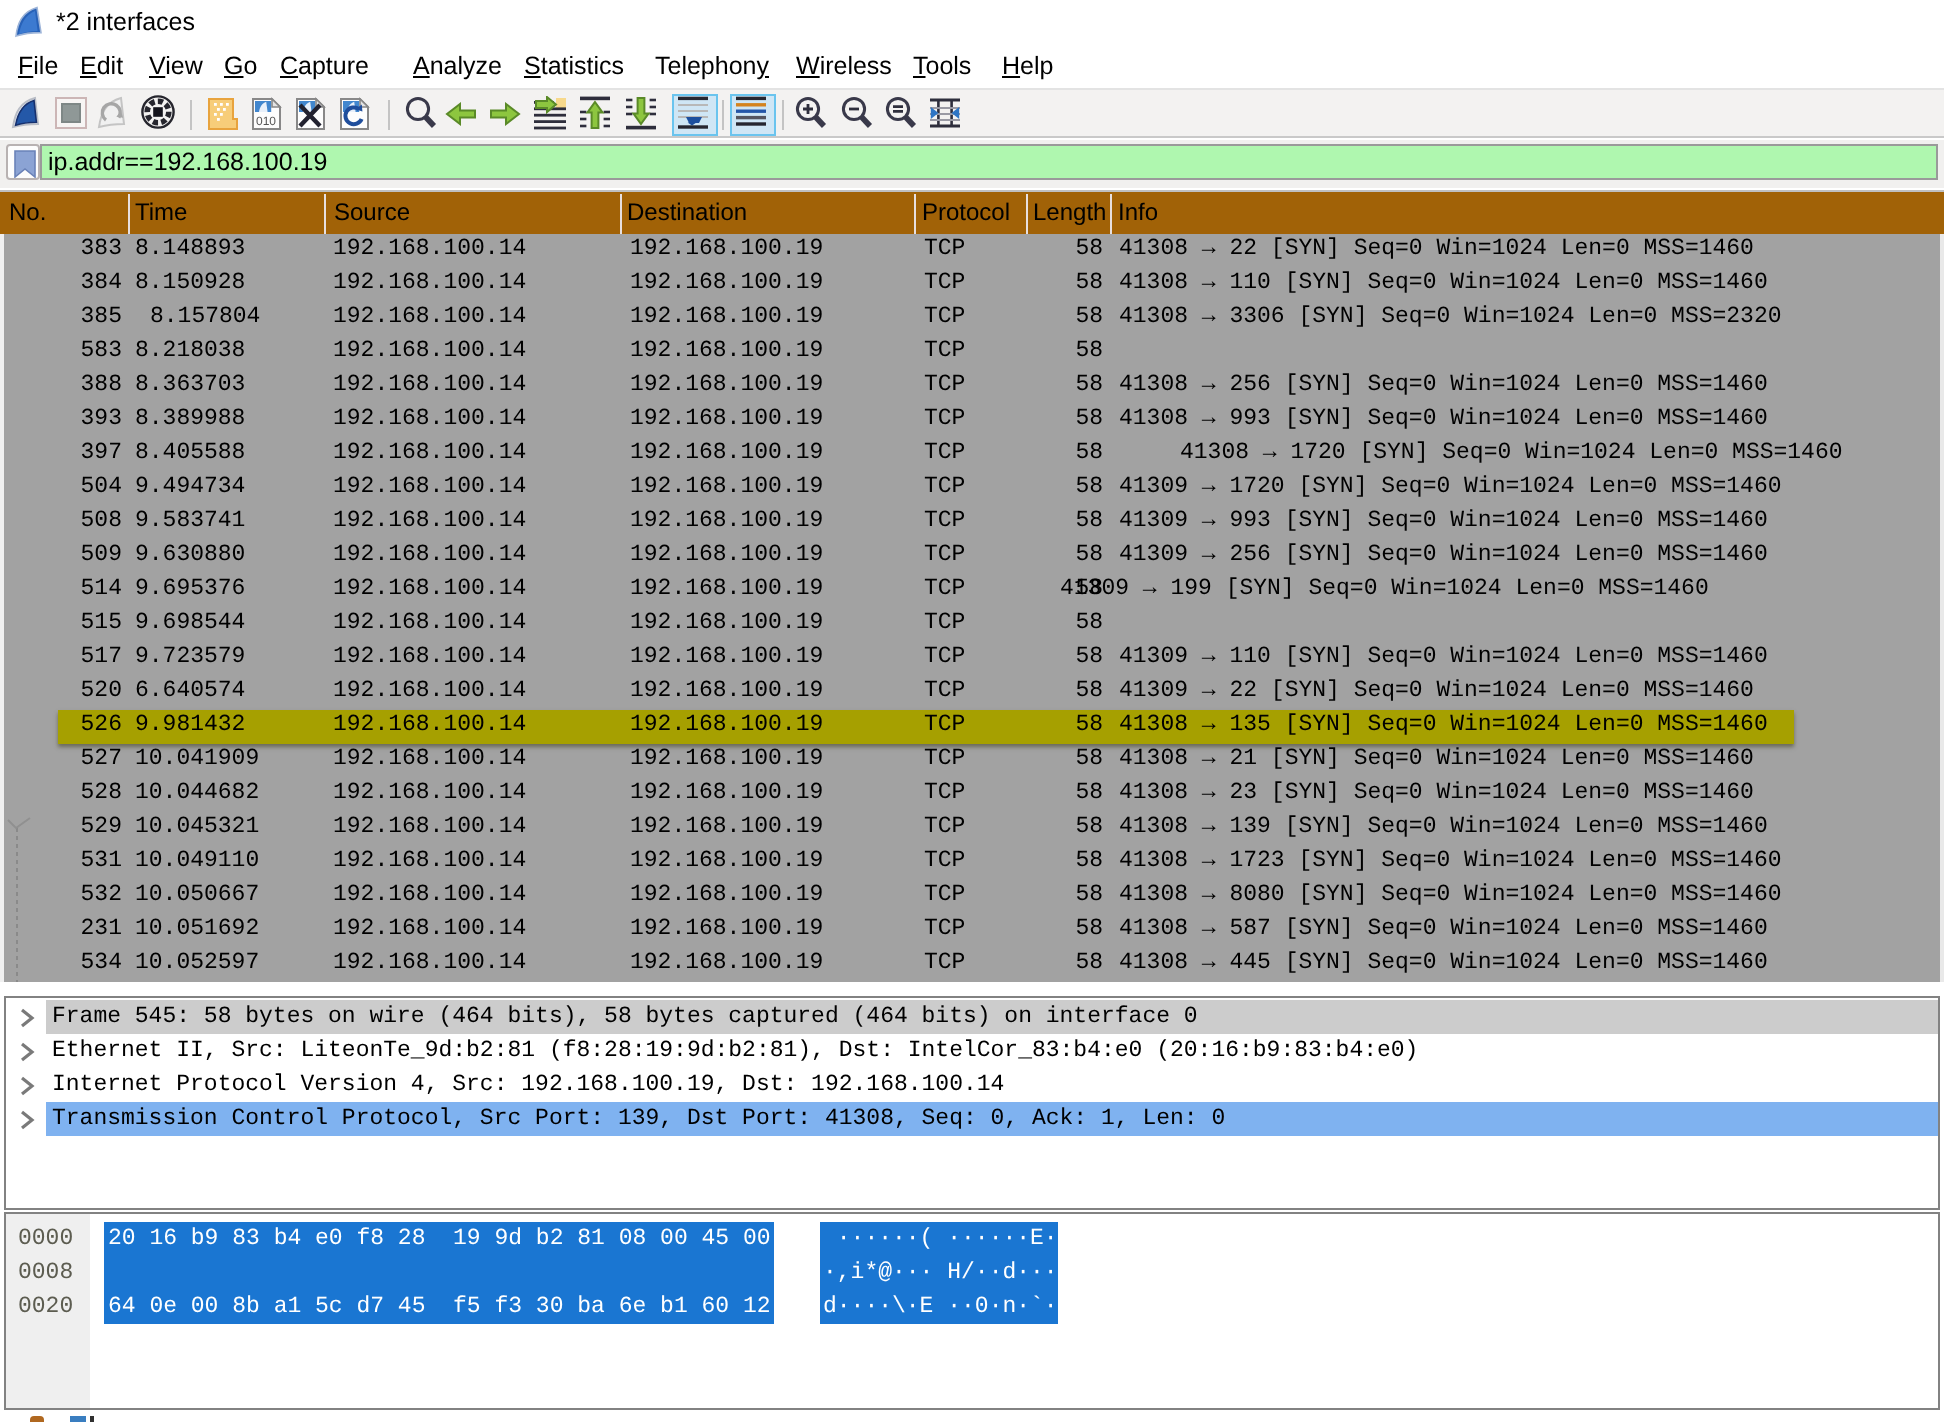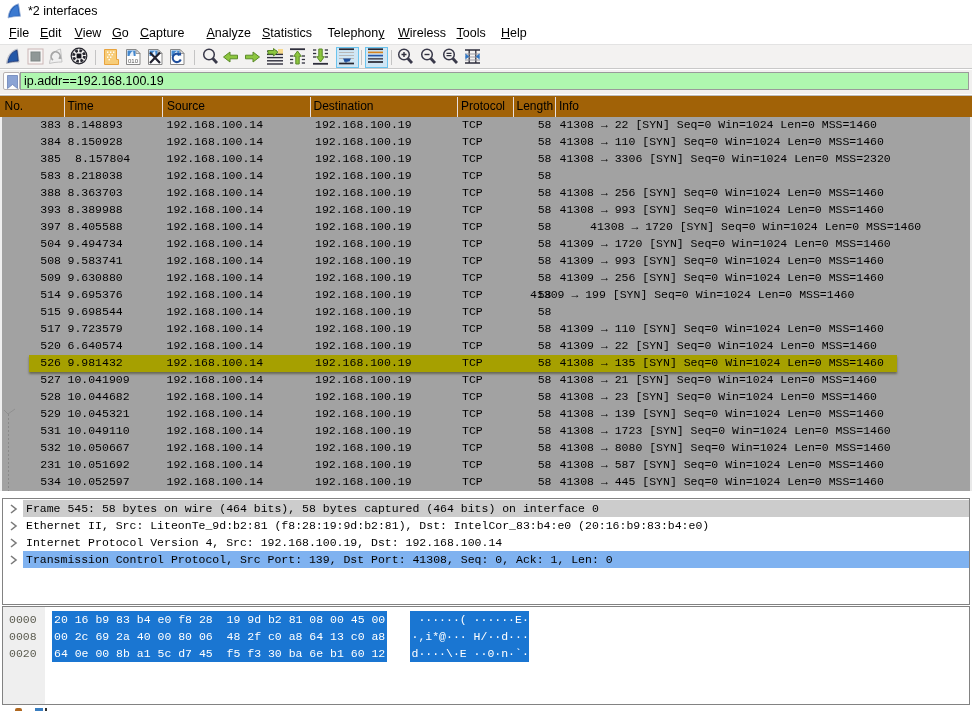--- a/index.html
+++ b/index.html
@@ -520,21 +520,20 @@
 <div class="hrow" style="top:4.5px">
         <span class="hoff">0000</span>
         <div class="hsel" style="left:48.5px;width:335.70000000000005px"></div>
         <span class="hhex" style="left:51px">20 16 b9 83 b4 e0 f8 28  19 9d b2 81 08 00 45 00</span>
         <div class="hsel" style="left:406.5px;width:119.80000000000001px"></div>
         <span class="hhex" style="left:408.5px"> ······( ······E·</span>
       </div>
 <div class="hrow" style="top:21.5px">
         <span class="hoff">0008</span>
         <div class="hsel" style="left:48.5px;width:335.70000000000005px"></div>
-        <span class="hhex" style="left:51px">00 2c 69 2a 40 00 80 06  48 2f c0 a8 64 13 c0 a8</span>
         <div class="hsel" style="left:406.5px;width:119.80000000000001px"></div>
         <span class="hhex" style="left:408.5px">·,i*@··· H/··d···</span>
       </div>
 <div class="hrow" style="top:38.5px">
         <span class="hoff">0020</span>
         <div class="hsel" style="left:48.5px;width:335.70000000000005px"></div>
         <span class="hhex" style="left:51px">64 0e 00 8b a1 5c d7 45  f5 f3 30 ba 6e b1 60 12</span>
         <div class="hsel" style="left:406.5px;width:119.80000000000001px"></div>
         <span class="hhex" style="left:408.5px">d····\·E ··0·n·`·</span>
       </div>

